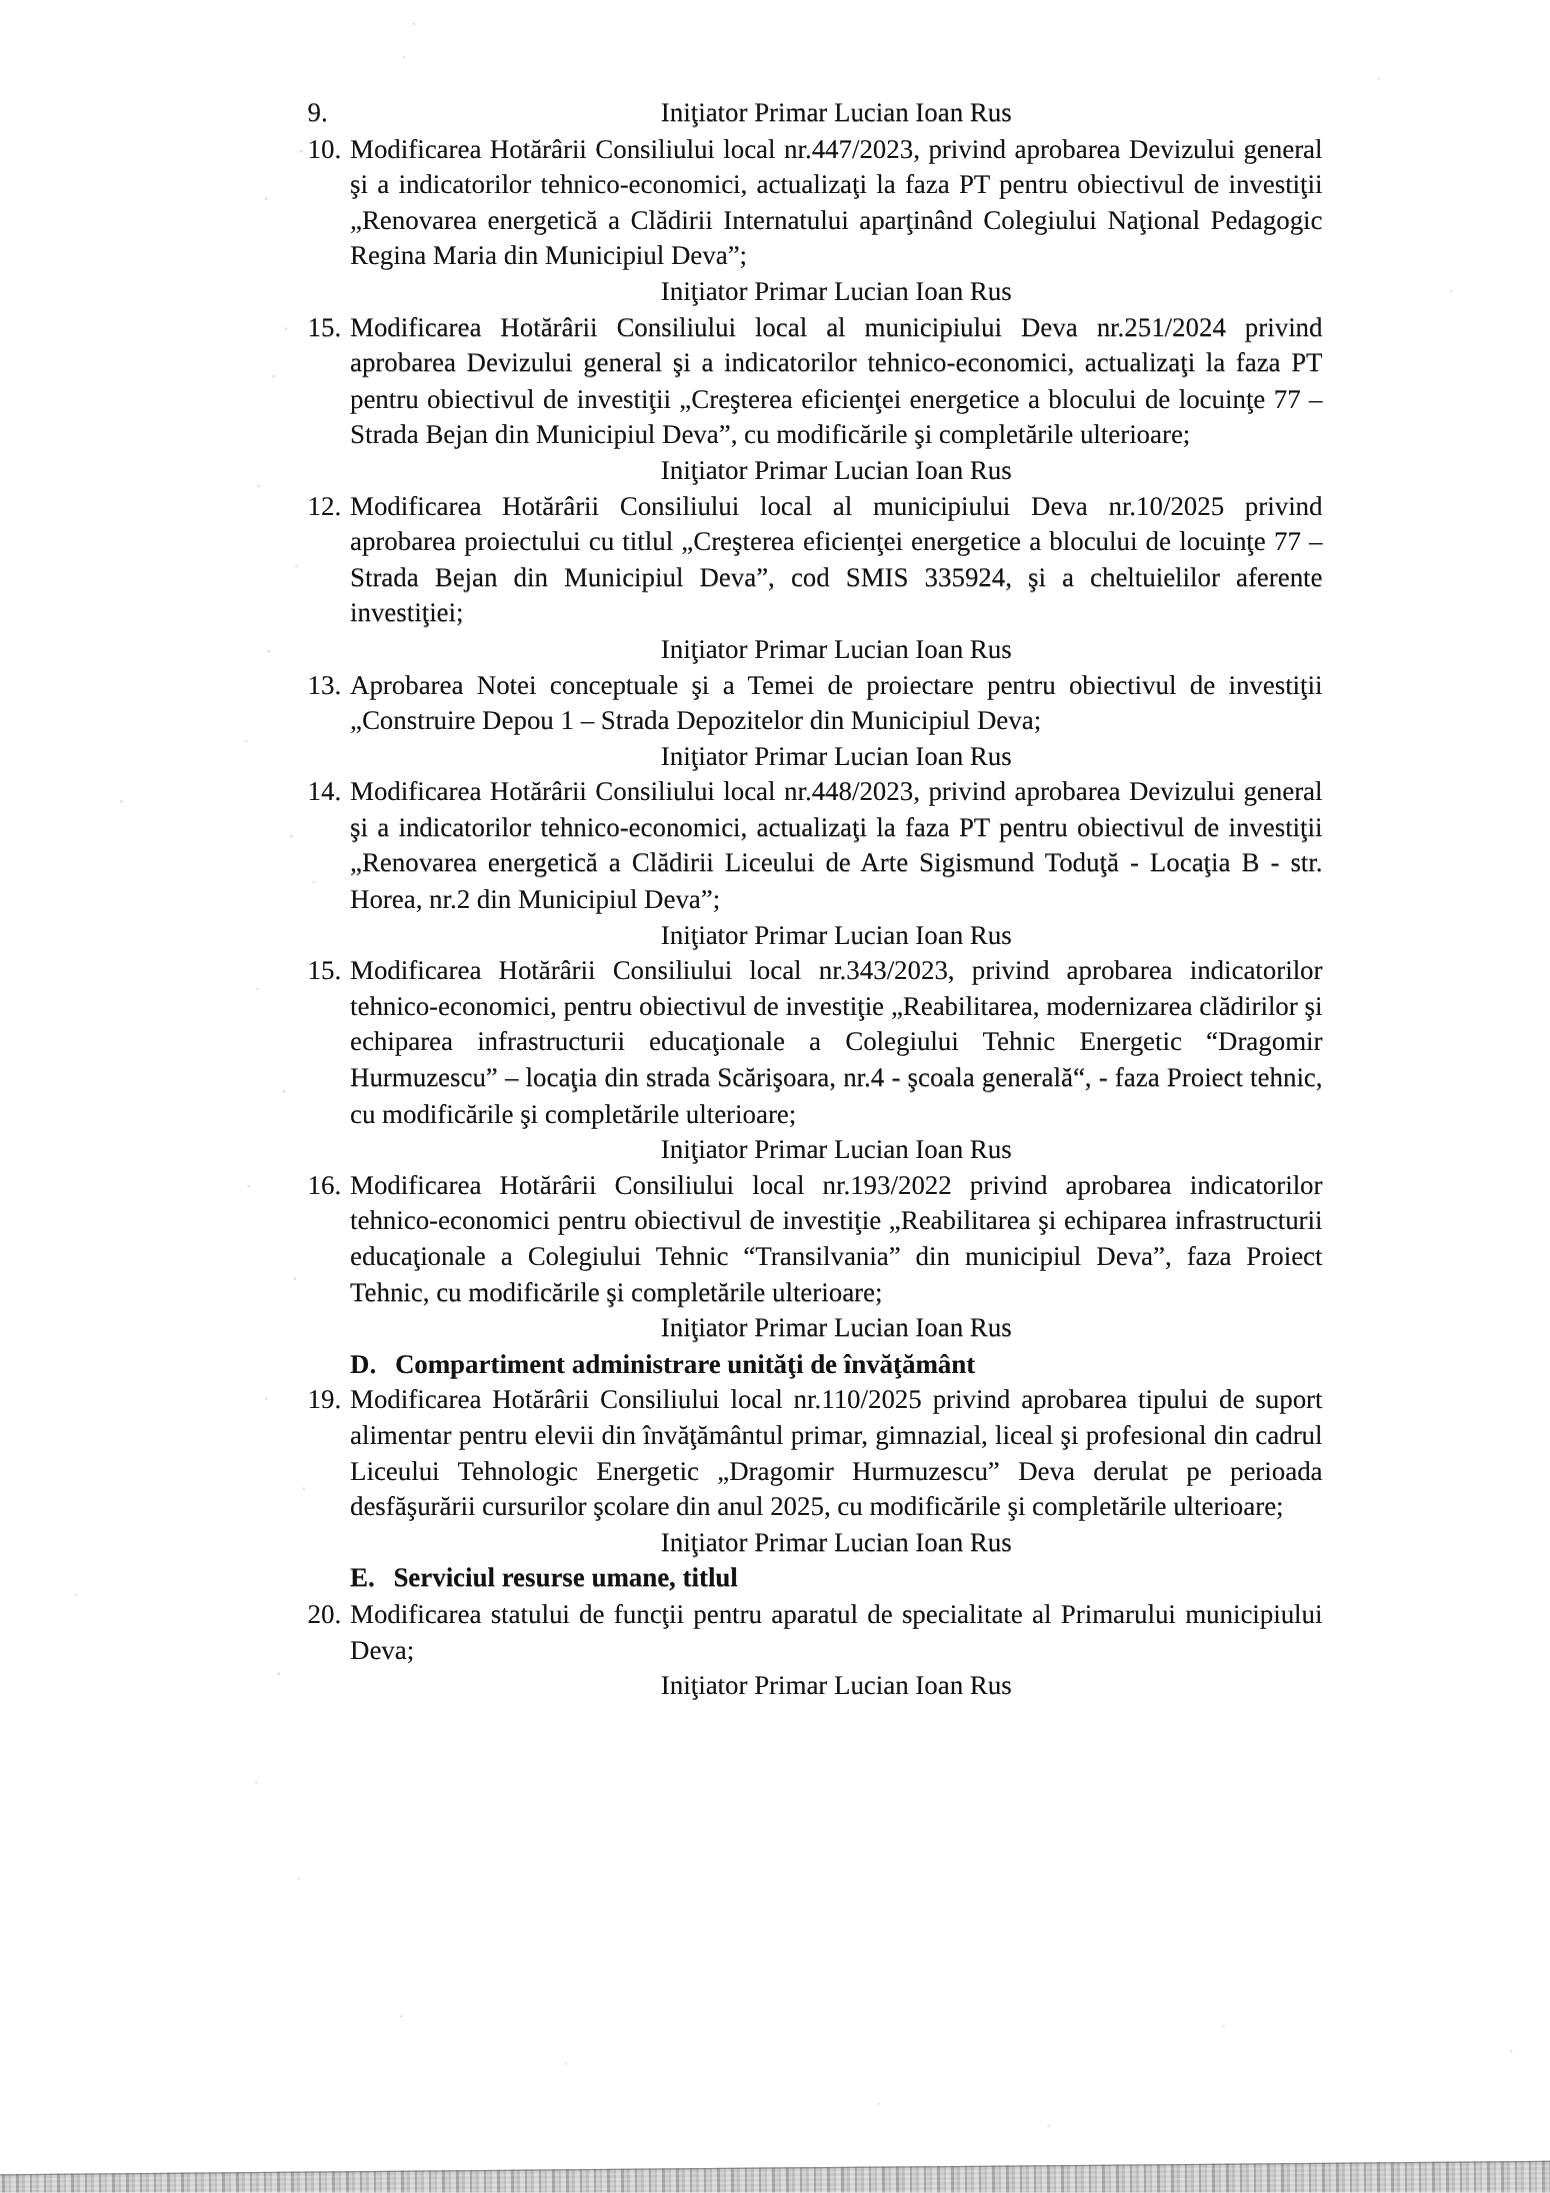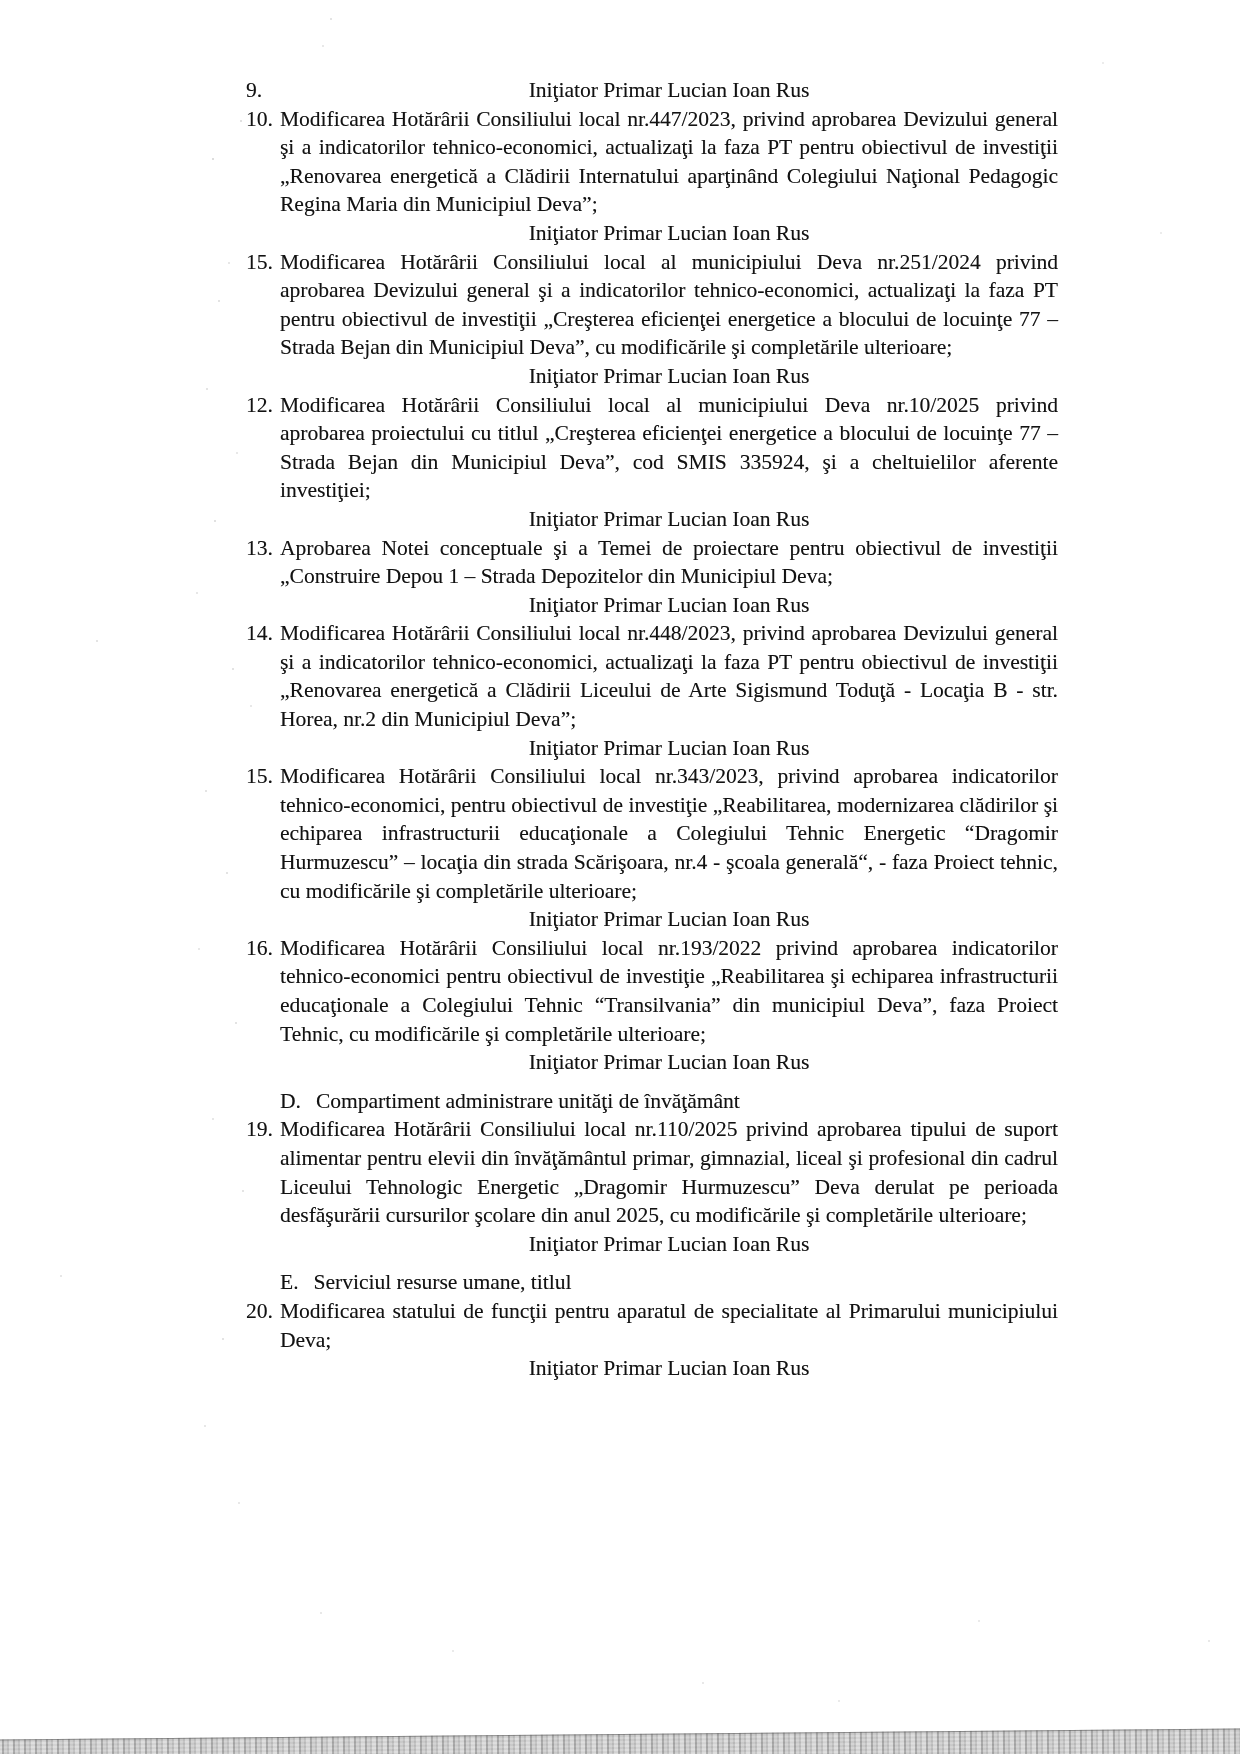--- a/index.html
+++ b/index.html
@@ -28,22 +28,22 @@
     position: absolute; left: 0; top: 0;
     white-space: nowrap;
   }
   .item p.body {
     margin: 0;
     text-align: justify;
     text-justify: inter-word;
   }
   .item p.init { margin: 0; text-align: center; }
   .heading {
-    margin: 10px 0 0 34px;
-    font-weight: normal;
+    margin: 0 0 0 34px;
+    font-weight: bold;
   }
   .heading .hletter { display: inline-block; margin-right: 15px; }
   
   .noise {
     position: absolute; top: 0; left: 0;
     width: 2px; height: 2px; border-radius: 50%;
     background: transparent;
     box-shadow:
       330px 18px 0 0 rgba(0,0,0,0.14),
       322px 45px 0 0 rgba(0,0,0,0.12),

